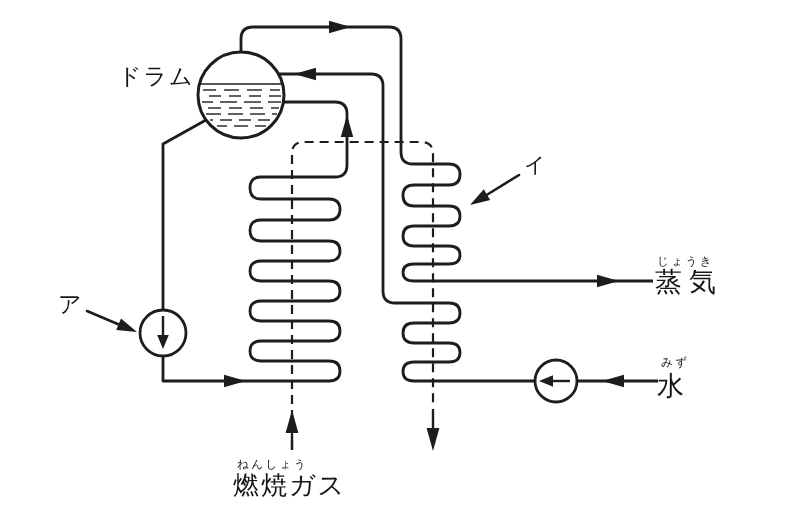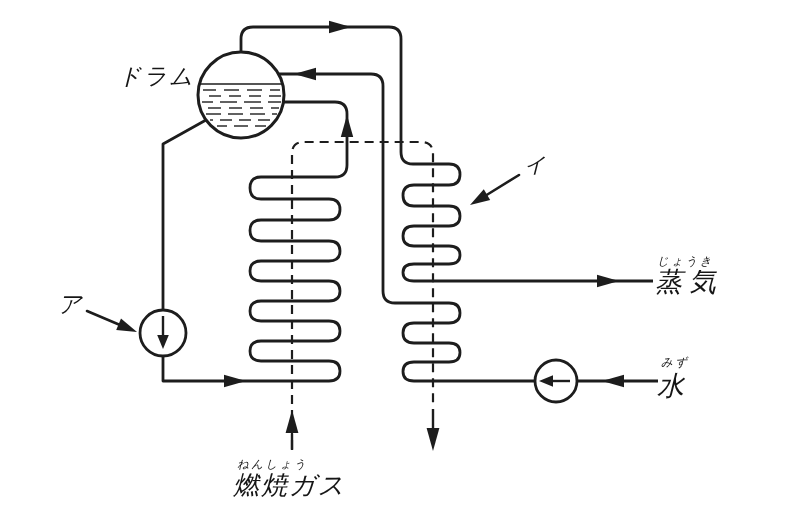--- a/index.html
+++ b/index.html
@@ -1,21 +1,21 @@
 <!DOCTYPE html>
 <html style="--line: #1d1d1d; --ink: #161616; --bg: #ffffff;"><head>
 <meta charset="utf-8">
 <style>
   :root{
     --line:#1d1d1d;
     --ink:#161616;
     --bg:#ffffff;
   }
   html,body{margin:0;padding:0;background:var(--bg);}
-  .stage{width:793px;height:518px;position:relative;background:var(--bg);overflow:hidden;font-style:italic;}
+  .stage{width:793px;height:518px;position:relative;background:var(--bg);overflow:hidden;}
   svg{display:block;}
   .pipe{fill:none;stroke:var(--line);stroke-width:2.8;stroke-linejoin:round;}
   .circ{fill:var(--bg);stroke:var(--line);stroke-width:3;}
   .pump{fill:var(--bg);stroke:var(--line);stroke-width:2.8;}
   .thin{fill:none;stroke:var(--line);stroke-width:1.6;}
   .hatch{fill:none;stroke:#2e2e2e;stroke-width:1.4;}
   .dash{fill:none;stroke:var(--line);stroke-width:2.2;stroke-dasharray:9 6;}
   .stem{fill:none;stroke:var(--line);stroke-width:2.4;}
   .ah{fill:var(--line);stroke:none;}
   .leader{fill:none;stroke:var(--line);stroke-width:2.6;stroke-linecap:round;}

